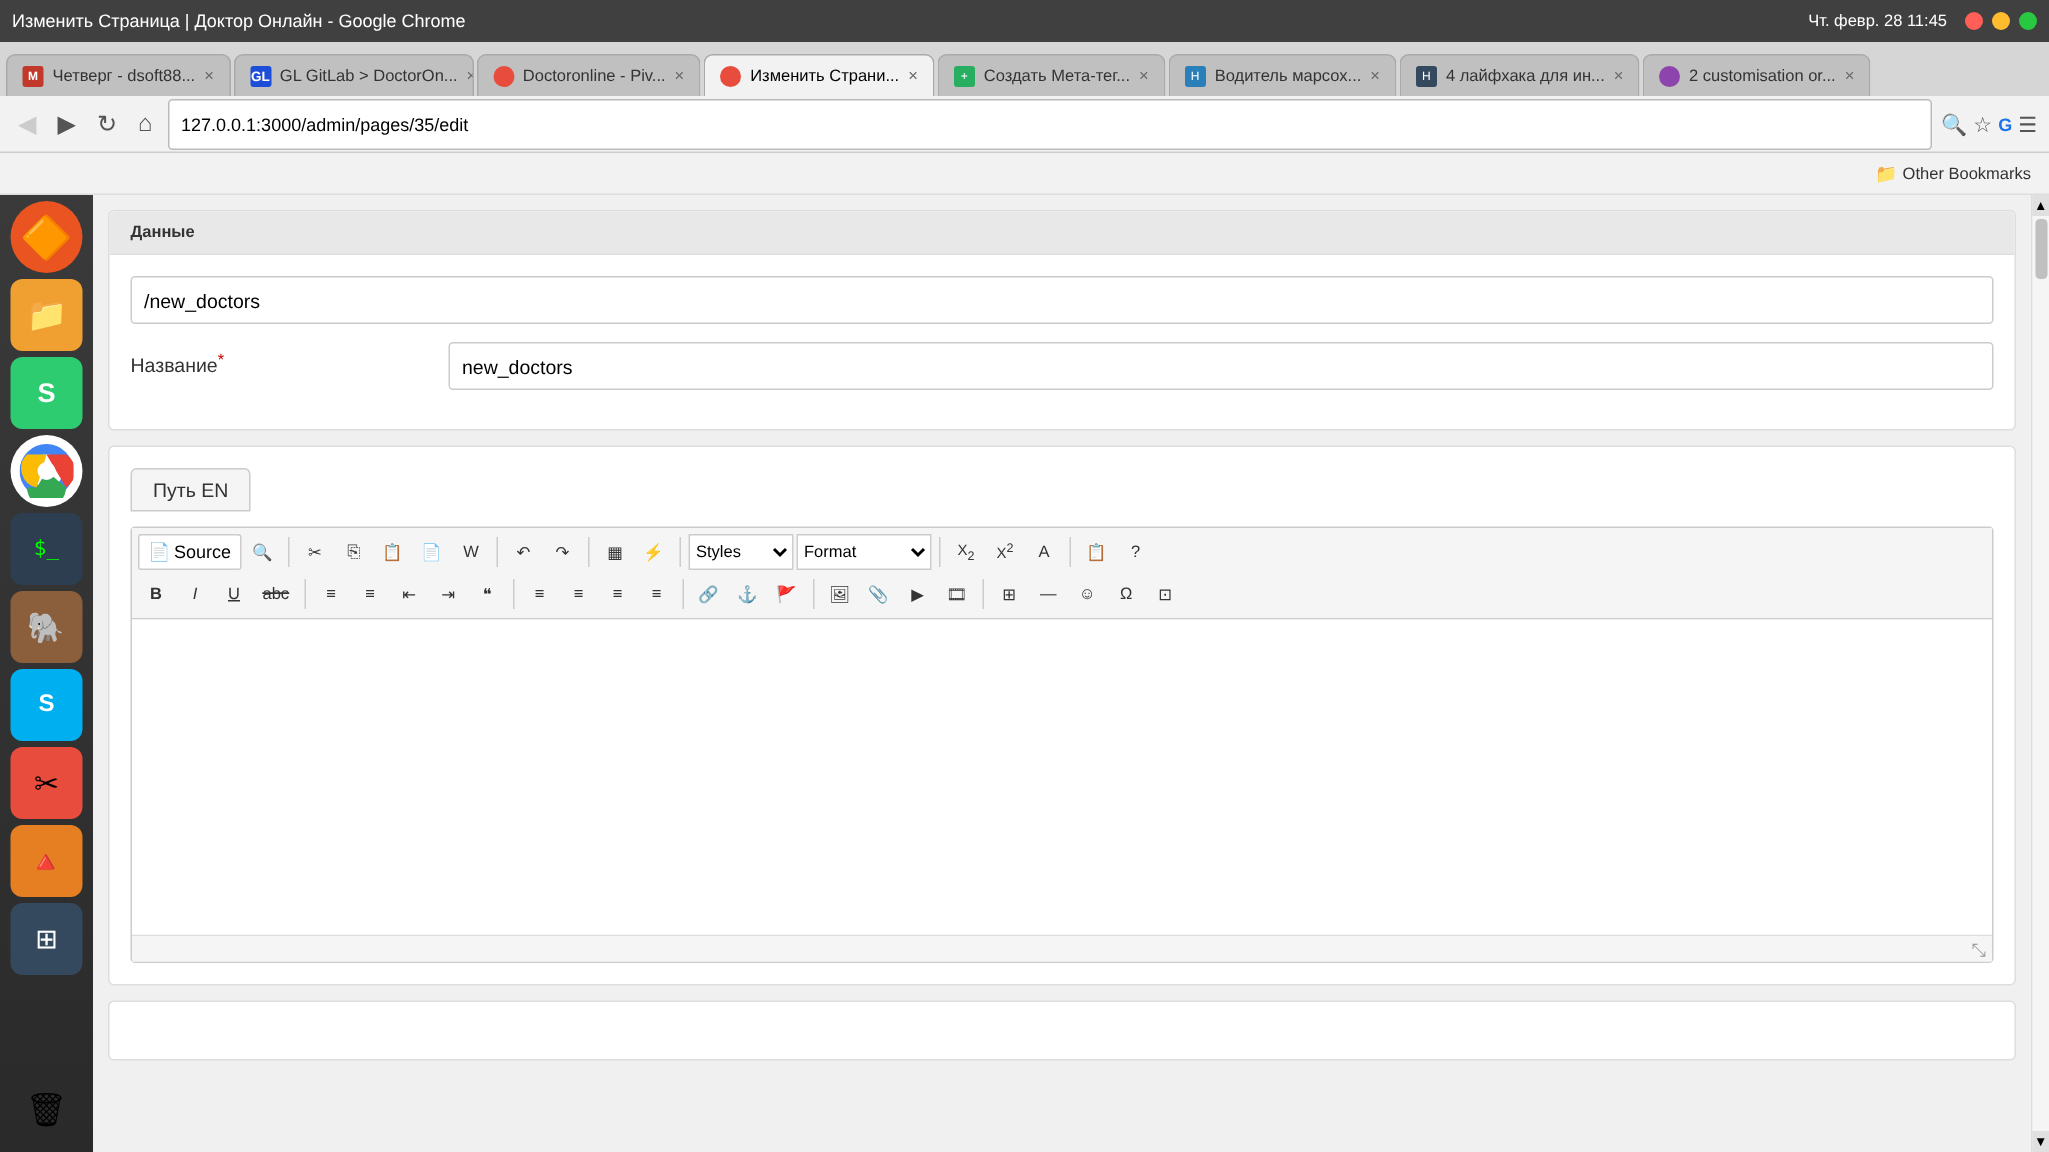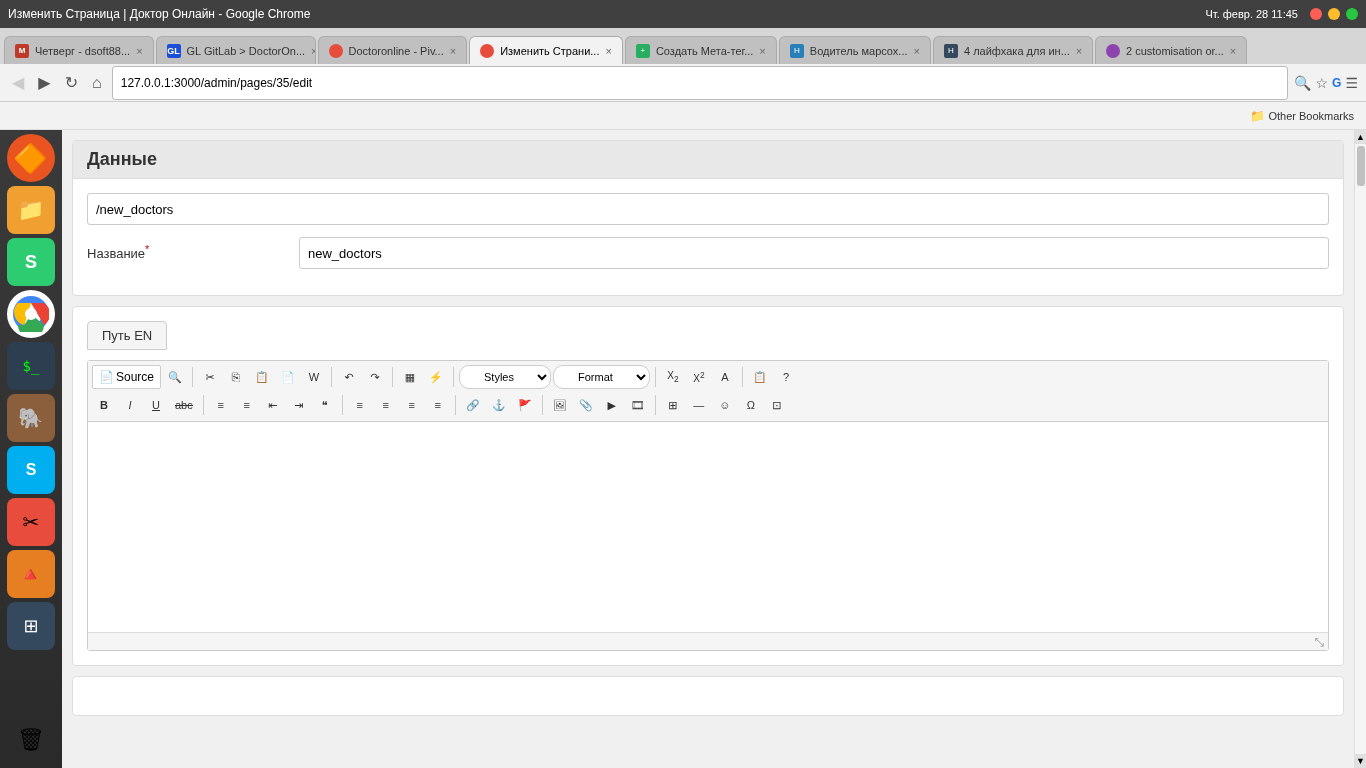--- a/index.html
+++ b/index.html
@@ -160,21 +160,21 @@
     .section {
       background: #fff;
       border: 1px solid #ddd;
       border-radius: 4px;
       margin: 0 10px 10px 10px;
       padding: 0;
     }
     .section-header {
       background: #e8e8e8;
       padding: 8px 14px;
-      font-size: 18px;
+      font-size: 11px;
       font-weight: bold;
       color: #333;
       border-bottom: 1px solid #ddd;
       border-radius: 4px 4px 0 0;
     }
     .section-body { padding: 14px; }
     .form-row {
       display: flex;
       align-items: flex-start;
       margin-bottom: 12px;
@@ -261,22 +261,22 @@
       border-radius: 2px;
       background: #fff;
       height: 24px;
       cursor: pointer;
       font-size: 12px;
     }
     .toolbar-separator { width: 1px; height: 20px; background: #ccc; margin: 0 3px; }
     .toolbar-select {
       height: 24px;
       border: 1px solid #ccc;
-      border-radius: 10px;
-      padding: 0 20px;
+      border-radius: 0;
+      padding: 0 0;
       font-size: 11px;
       background: #fff;
       min-width: 70px;
     }
     .toolbar-select-wide { min-width: 90px; }
 
     
     .editor-content {
       min-height: 210px;
       background: #fff;

